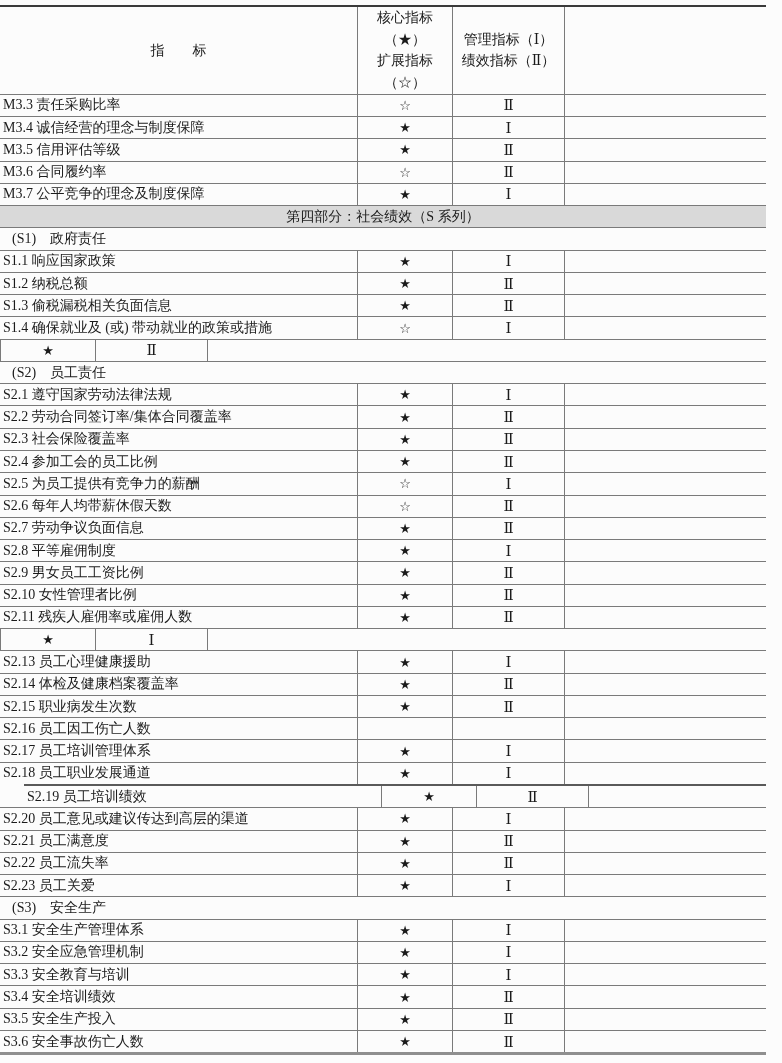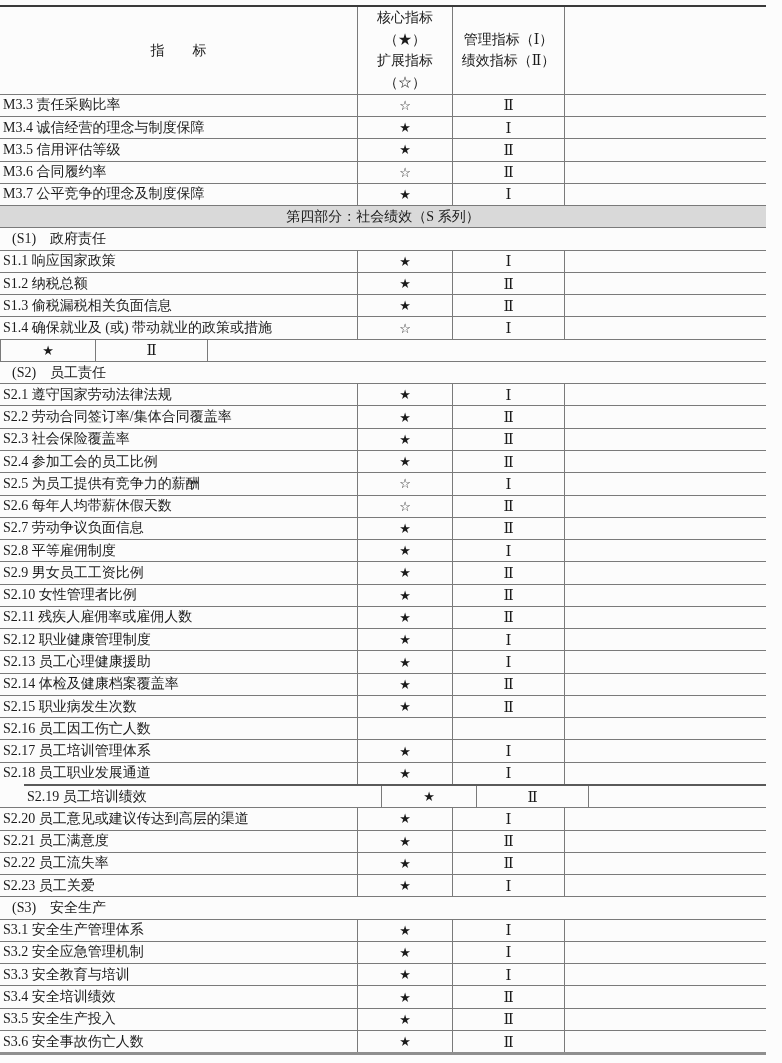--- a/index.html
+++ b/index.html
@@ -228,23 +228,20 @@
       </div>
       <div class="row data">
         <div class="cell c1">
           <span>S2.11 残疾人雇佣率或雇佣人数</span>
         </div>
         <div class="cell c2 sym star">★</div>
         <div class="cell c3 sym grade">Ⅱ</div>
         <div class="cell c4"></div>
       </div>
       <div class="row data">
-        <div class="cell c1">
-          <span>S2.12 职业健康管理制度</span>
-        </div>
         <div class="cell c2 sym star">★</div>
         <div class="cell c3 sym grade">Ⅰ</div>
         <div class="cell c4"></div>
       </div>
       <div class="row data">
         <div class="cell c1">
           <span>S2.13 员工心理健康援助</span>
         </div>
         <div class="cell c2 sym star">★</div>
         <div class="cell c3 sym grade">Ⅰ</div>

